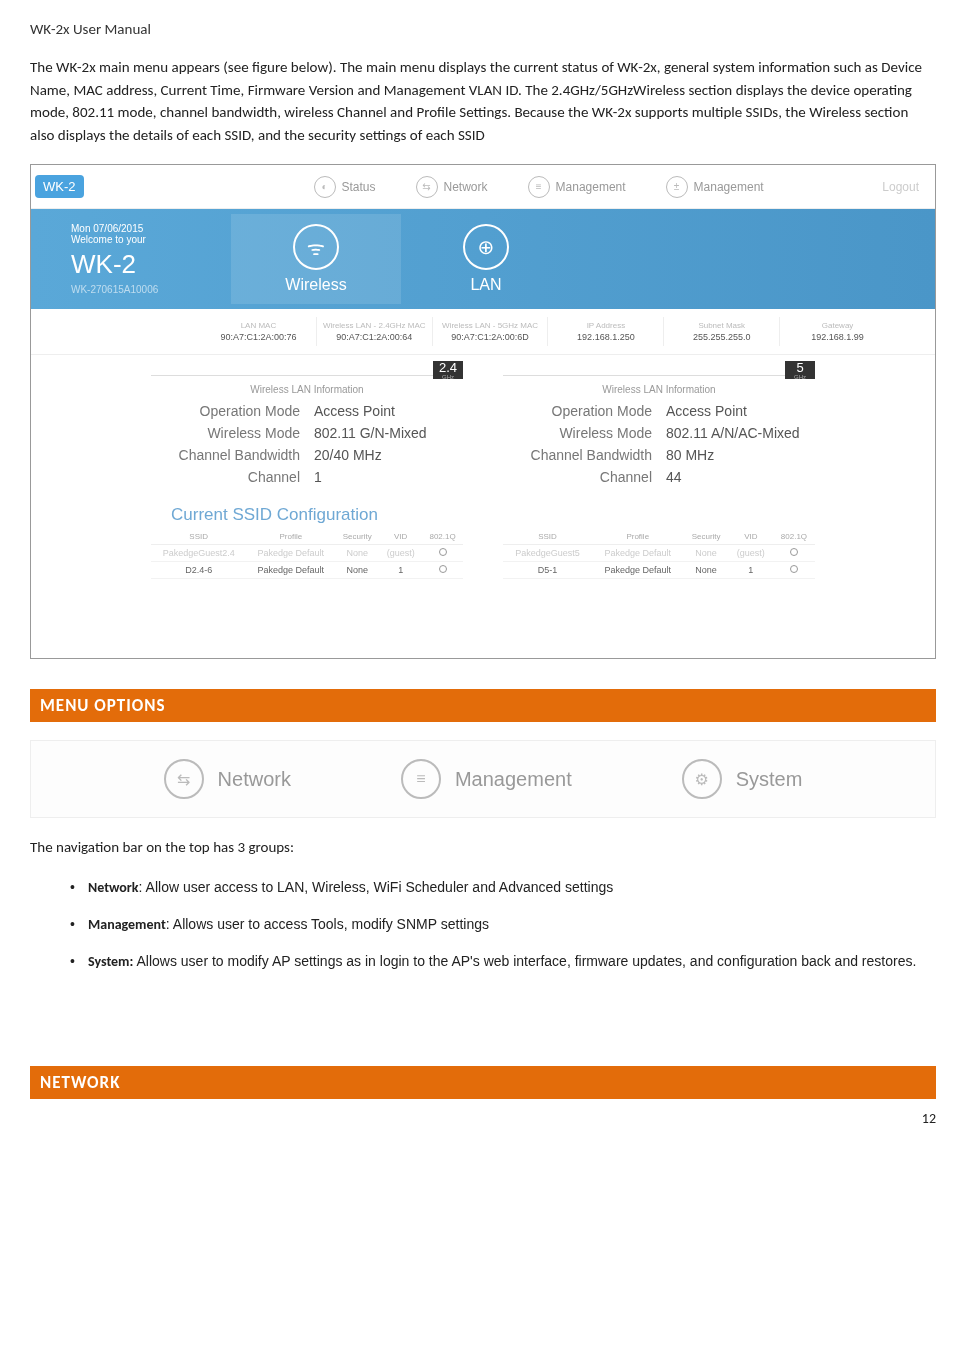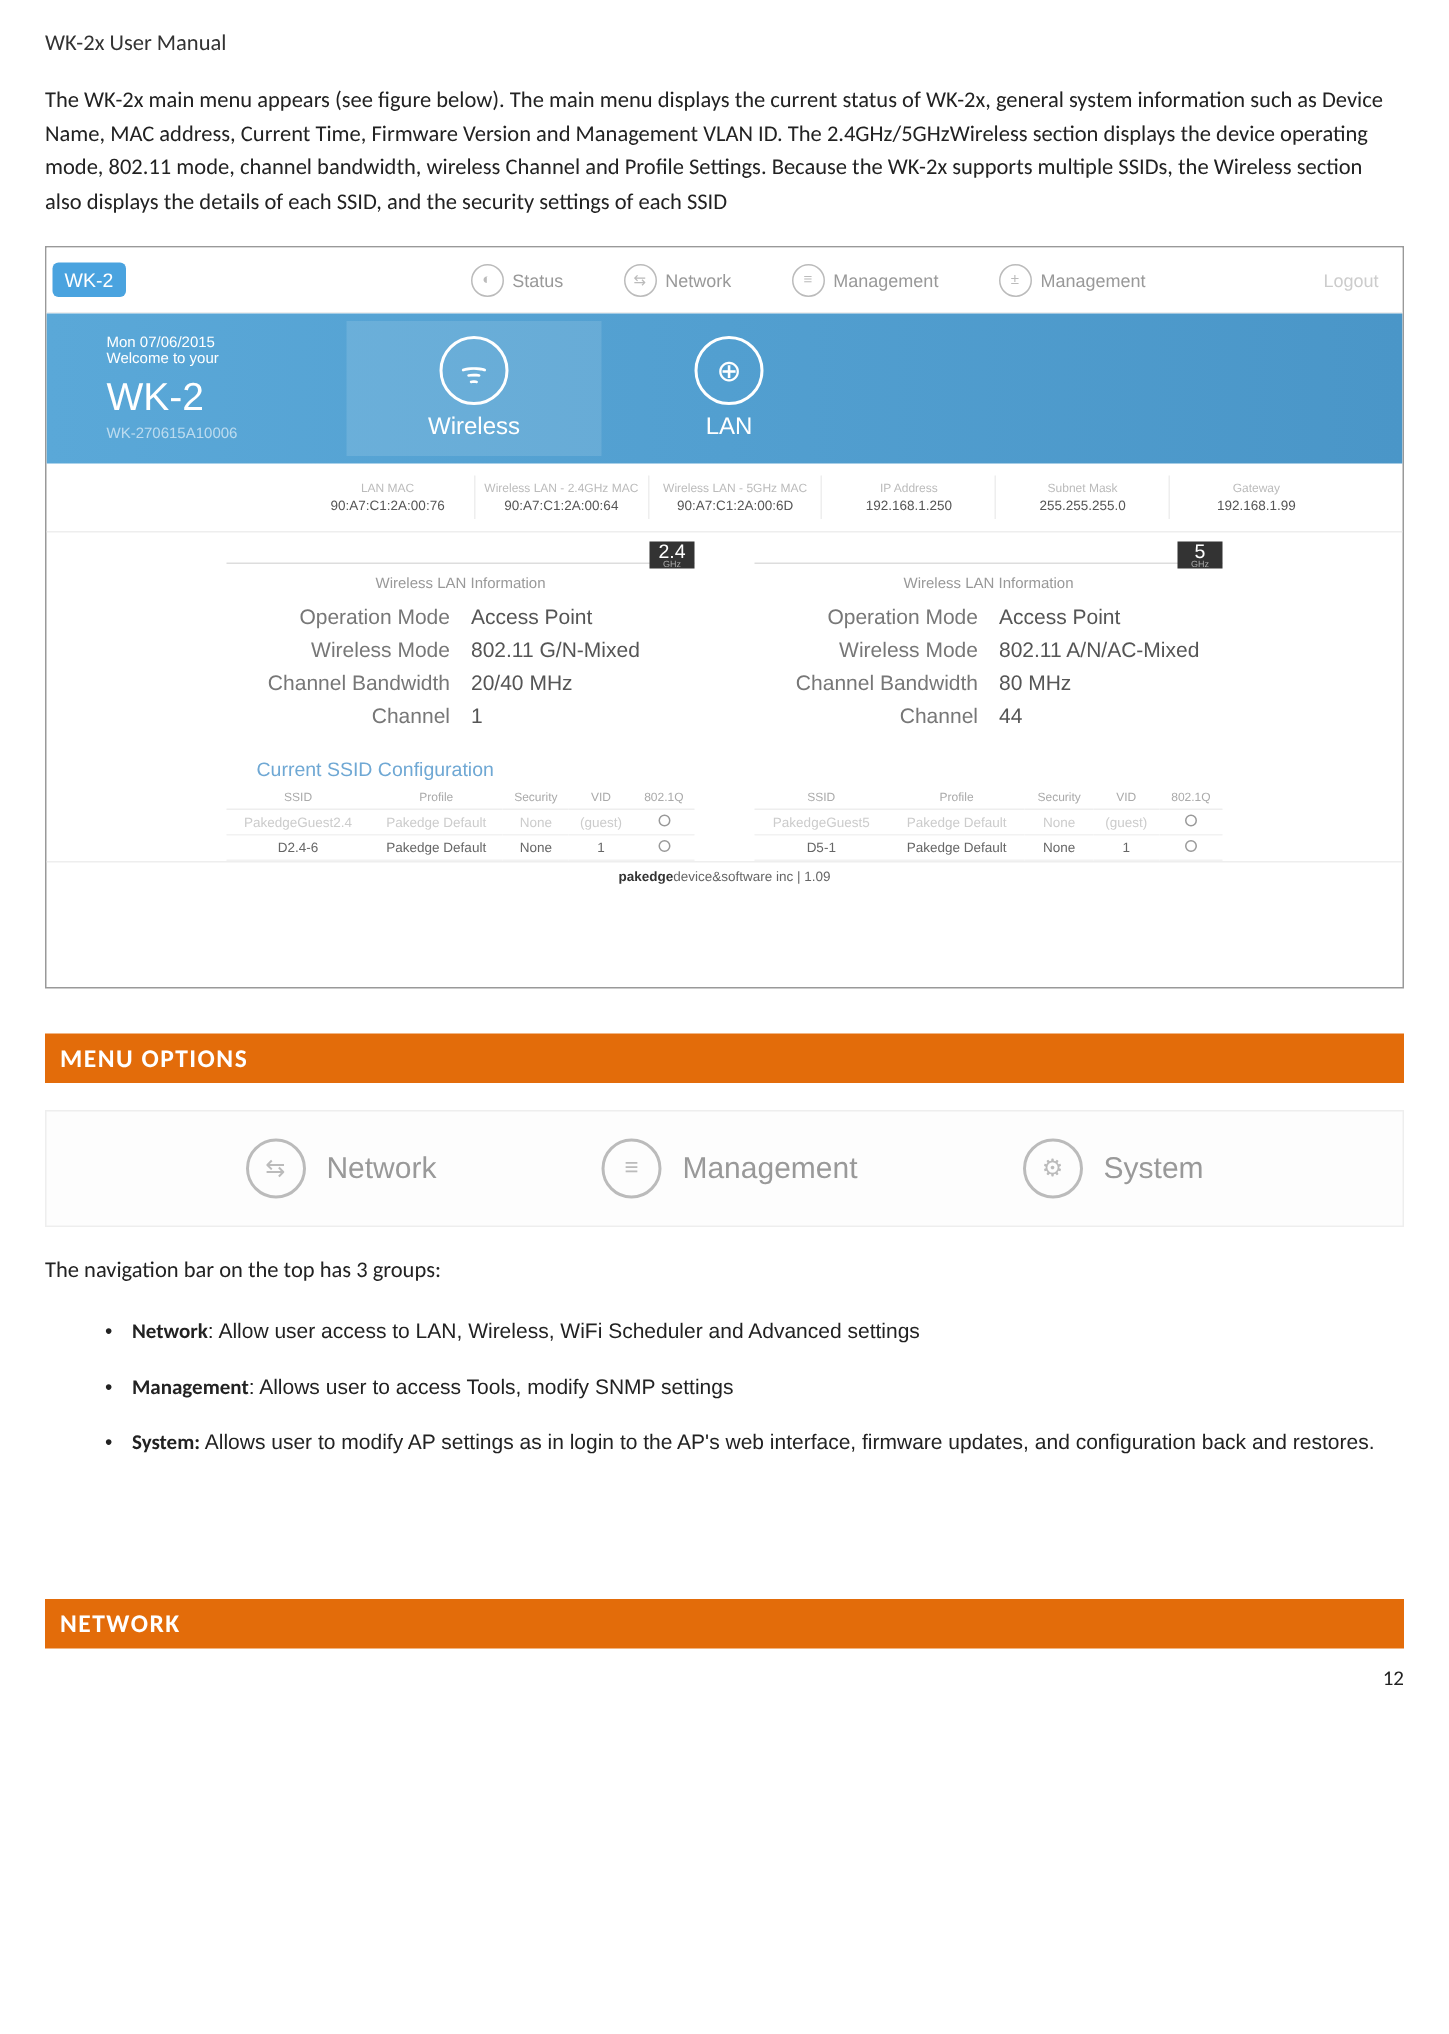--- a/index.html
+++ b/index.html
@@ -34,21 +34,21 @@
   .s1-maccell:last-child { border-right: none; }
   .s1-maccell .mlabel { color: #bbb; font-size: 8px; margin-bottom: 2px; }
   .s1-wlans { display: flex; padding: 0 120px; gap: 40px; margin-top: 6px; }
   .s1-wlan { flex: 1; position: relative; font-size: 10px; }
   .s1-wlan-head { text-align: center; color: #999; font-size: 10px; padding: 8px 0 4px 0; border-top: 1px solid #ddd; margin-top: 14px; }
   .s1-ghz { position: absolute; top: 0; right: 0; width: 30px; height: 18px; background: #333; color: #fff; display: flex; flex-direction: column; align-items: center; justify-content: center; font-size: 13px; line-height: 1; }
   .s1-ghz .sub { font-size: 6px; color: #aaa; }
   .s1-wlan table { width: 100%; font-size: 14px; color: #555; }
   .s1-wlan td { padding: 2px 6px; }
   .s1-wlan td:first-child { text-align: right; color: #777; width: 50%; }
-  .s1-ssid-head { color: #6fa8d4; font-size: 13px; padding: 8px 0 4px 140px; margin-top: 8px; }
+  .s1-ssid-head { color: #6fa8d4; font-size: 17px; padding: 8px 0 4px 140px; margin-top: 8px; }
   .s1-ssid-tables { display: flex; padding: 0 120px; gap: 40px; }
   .s1-ssid-tbl { flex: 1; font-size: 9px; }
   .s1-ssid-tbl table { width: 100%; border-collapse: collapse; }
   .s1-ssid-tbl th { color: #aaa; font-weight: normal; border-bottom: 1px solid #eee; padding: 3px 4px; font-size: 8px; }
   .s1-ssid-tbl td { padding: 3px 4px; text-align: center; color: #666; border-bottom: 1px solid #f2f2f2; }
   .s1-ssid-tbl tr.dim td { color: #ccc; }
   .s1-conn-head { color: #6fa8d4; font-size: 13px; padding: 8px 0 2px 140px; }
   .s1-footer { text-align: center; font-size: 9px; color: #666; padding: 4px 0; border-top: 1px solid #eee; }
   .s1-footer b { color: #333; }
   .radio-dot { display: inline-block; width: 8px; height: 8px; border: 1px solid #999; border-radius: 50%; }
@@ -238,21 +238,20 @@
           <td>D5-1</td>
           <td>Pakedge Default</td>
           <td>None</td>
           <td>1</td>
           <td><span class="radio-dot"></span></td>
         </tr>
       </tbody>
         </table>
     </div>
   </div>
-  <div class="s1-footer"><b>pakedge</b><span>device&amp;software inc | 1.09</span></div>
 </div>
 
 <div class="section-bar">MENU OPTIONS</div>
 
 <div class="shot2">
   <div class="s2-item">
       <span class="s2-circ">⇆</span>
       <span>Network</span>
     </div>
   <div class="s2-item">

